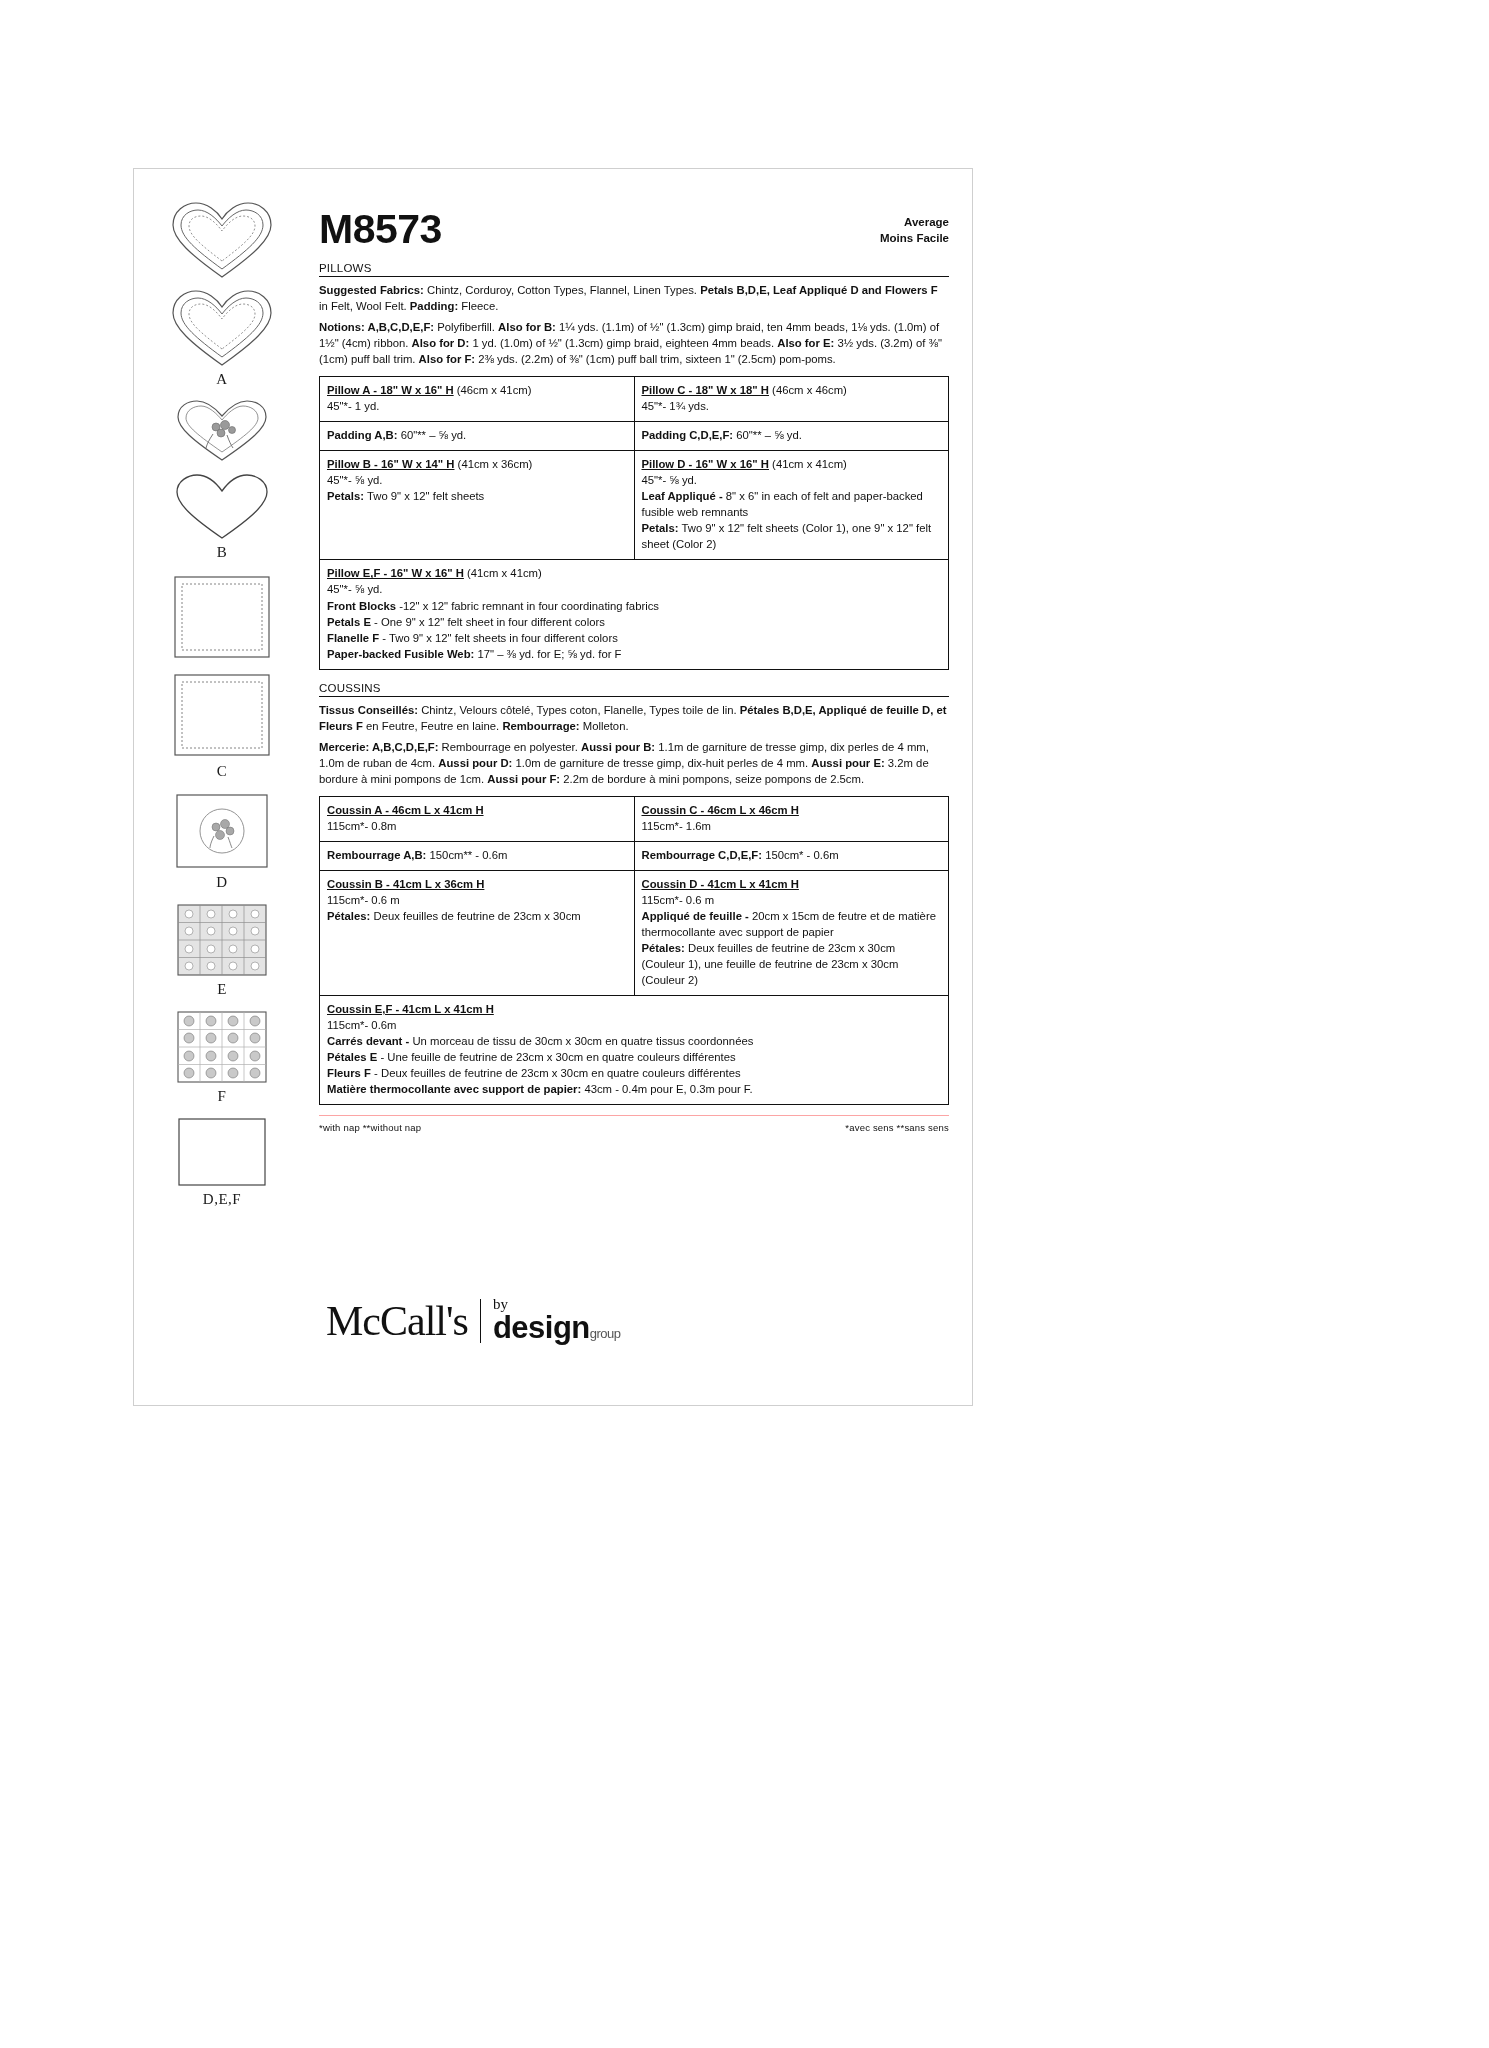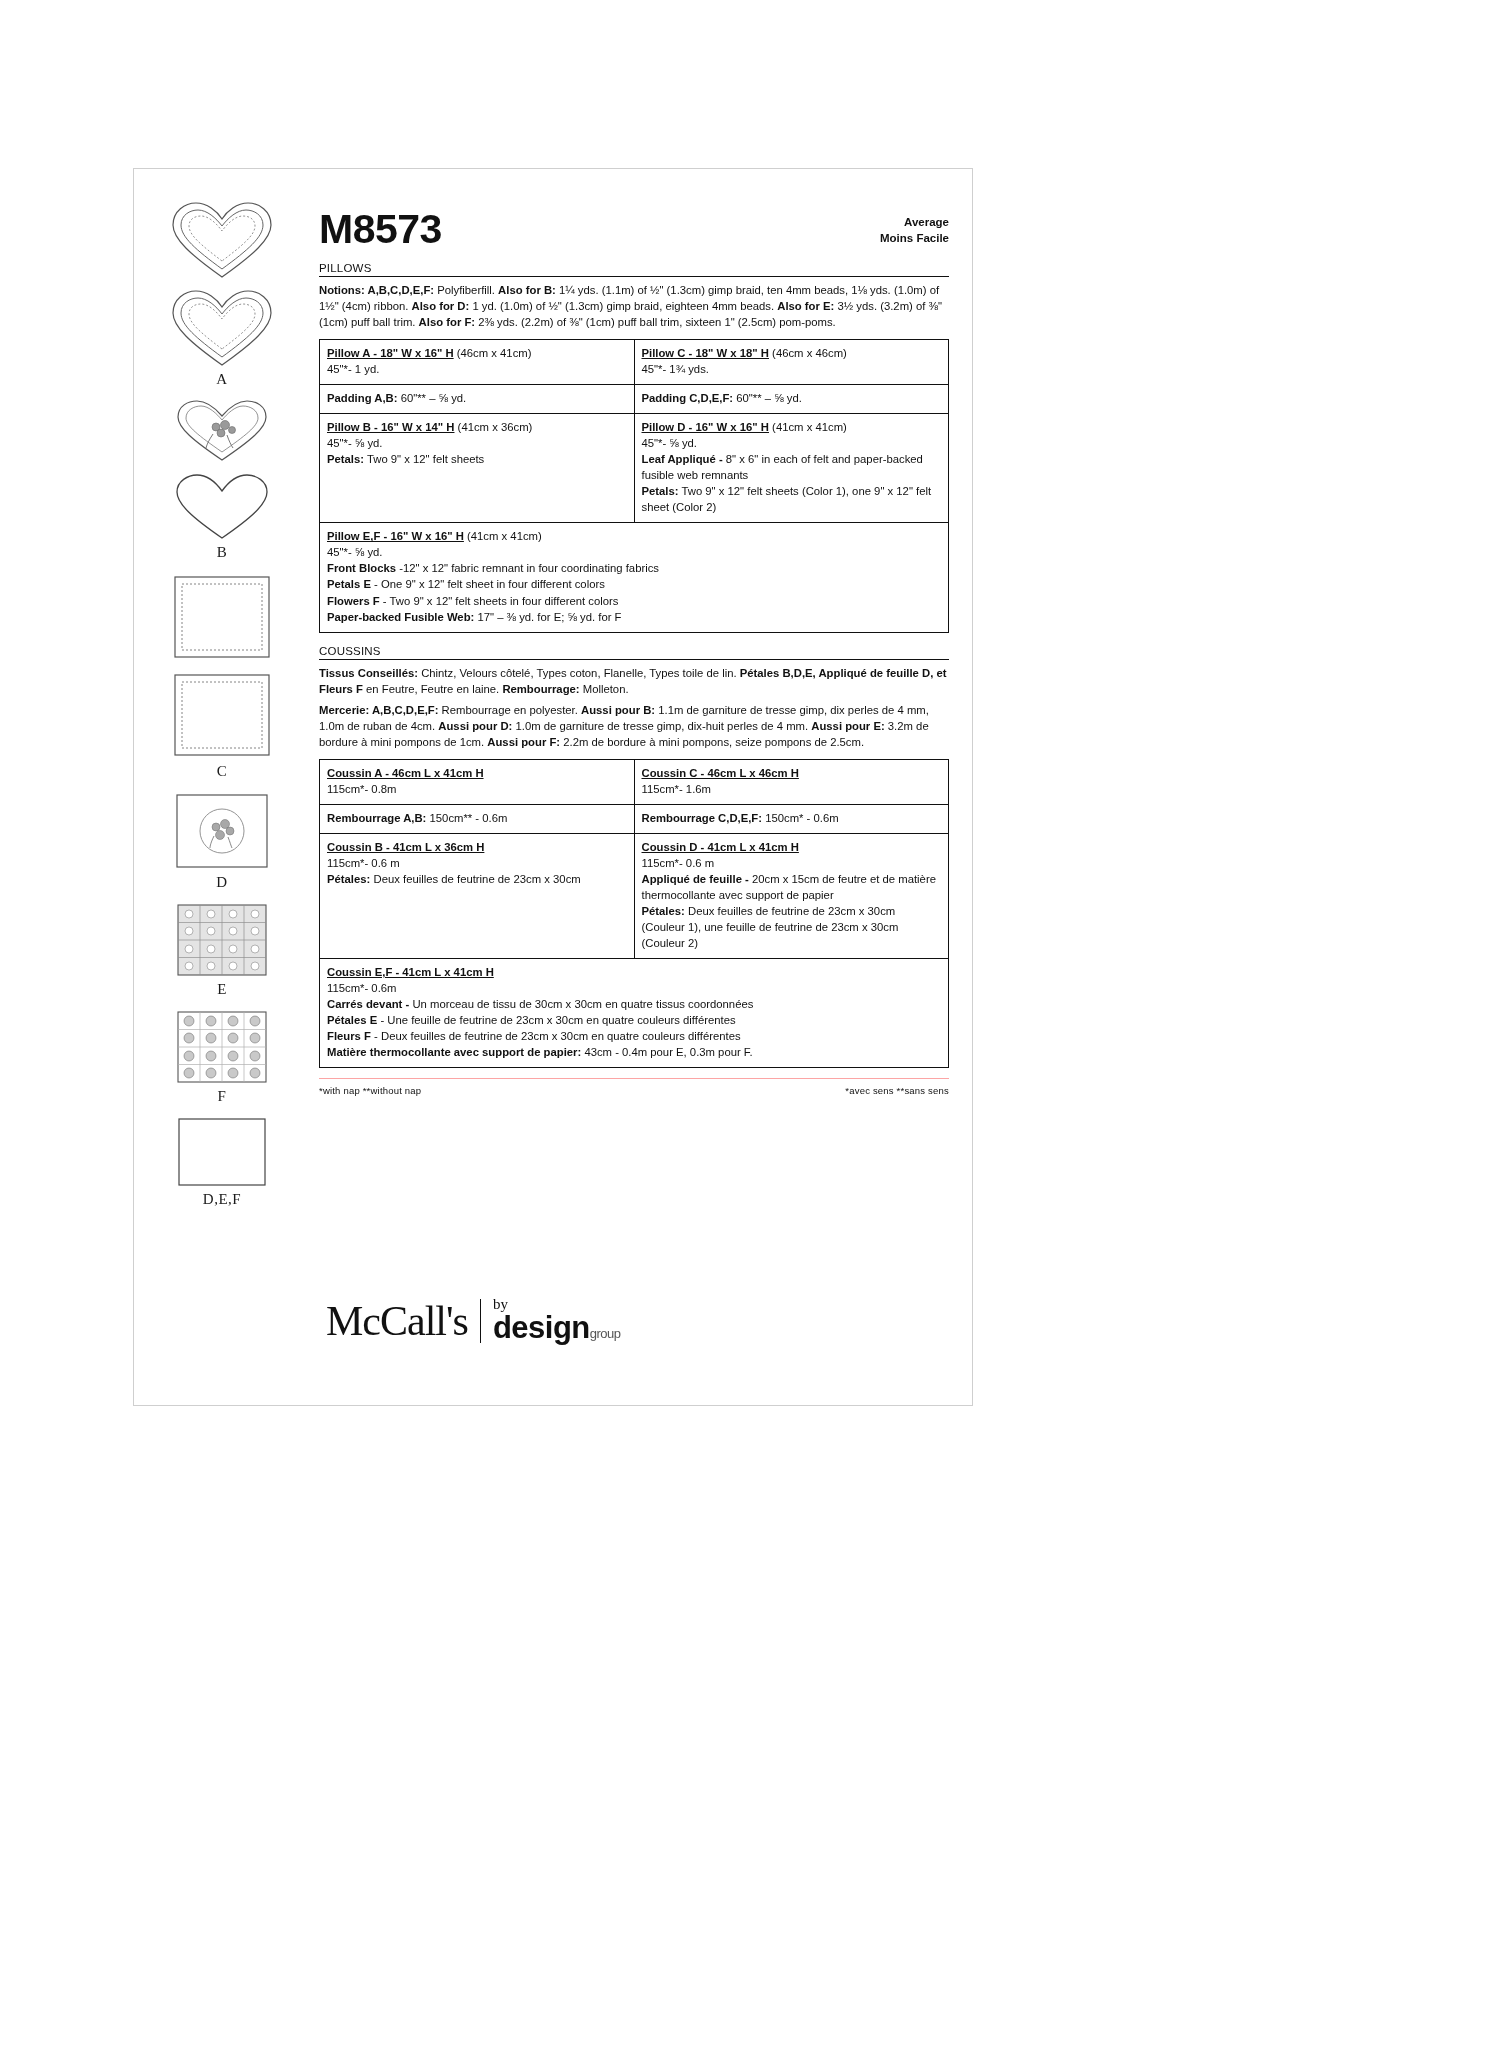--- a/index.html
+++ b/index.html
@@ -310,20 +310,23 @@
     <div class="headrow">
       <div class="pattern-no">M8573</div>
       <div class="difficulty">
         <div>Average</div>
         <div>Moins Facile</div>
       </div>
     </div>
 
     <div class="section-title">PILLOWS</div>
 
+    <div class="para">
+      <b>Suggested Fabrics:</b><span> Chintz, Corduroy, Cotton Types, Flannel, Linen Types. </span><b>Petals B,D,E, Leaf Appliqué D and Flowers F</b><span> in Felt, Wool Felt. </span><b>Padding:</b><span> Fleece.</span>
+    </div>
 
     <div class="para">
       <b>Notions: A,B,C,D,E,F:</b><span> Polyfiberfill. </span><b>Also for B:</b><span> 1¼ yds. (1.1m) of ½" (1.3cm) gimp braid, ten 4mm beads, 1⅛ yds. (1.0m) of 1½" (4cm) ribbon. </span><b>Also for D:</b><span> 1 yd. (1.0m) of ½" (1.3cm) gimp braid, eighteen 4mm beads. </span><b>Also for E:</b><span> 3½ yds. (3.2m) of ⅜" (1cm) puff ball trim. </span><b>Also for F:</b><span> 2⅜ yds. (2.2m) of ⅜" (1cm) puff ball trim, sixteen 1" (2.5cm) pom-poms.</span>
     </div>
 
     <table class="tbl">
       <tbody>
           <tr>
         <td>
           <span class="line"><span class="u">Pillow A - 18" W x 16" H</span><span> (46cm x 41cm)</span></span>
@@ -354,21 +357,21 @@
           <span class="line"><b>Leaf Appliqué -</b><span> 8" x 6" in each of felt and paper-backed fusible web remnants</span></span>
           <span class="line"><b>Petals:</b><span> Two 9" x 12" felt sheets (Color 1), one 9" x 12" felt sheet (Color 2)</span></span>
         </td>
       </tr>
       <tr>
         <td colspan="2">
           <span class="line"><span class="u">Pillow E,F - 16" W x 16" H</span><span> (41cm x 41cm)</span></span>
           <span class="line">45"*- ⅝ yd.</span>
           <span class="line"><b>Front Blocks</b><span> -12" x 12" fabric remnant in four coordinating fabrics</span></span>
           <span class="line"><b>Petals E</b><span> - One 9" x 12" felt sheet in four different colors</span></span>
-          <span class="line"><b>Flowers F</b><span> - Two 9" x 12" felt sheets in four different colors</span></span>
+          <span class="line"><b>Flanelle F</b><span> - Two 9" x 12" felt sheets in four different colors</span></span>
           <span class="line"><b>Paper-backed Fusible Web:</b><span> 17" – ⅜ yd. for E; ⅝ yd. for F</span></span>
         </td>
       </tr>
     </tbody>
       </table>
 
     <div class="section-title">COUSSINS</div>
 
     <div class="para">
       <b>Tissus Conseillés:</b><span> Chintz, Velours côtelé, Types coton, Flanelle, Types toile de lin. </span><b>Pétales B,D,E, Appliqué de feuille D, et Fleurs F</b><span> en Feutre, Feutre en laine. </span><b>Rembourrage:</b><span> Molleton.</span>

